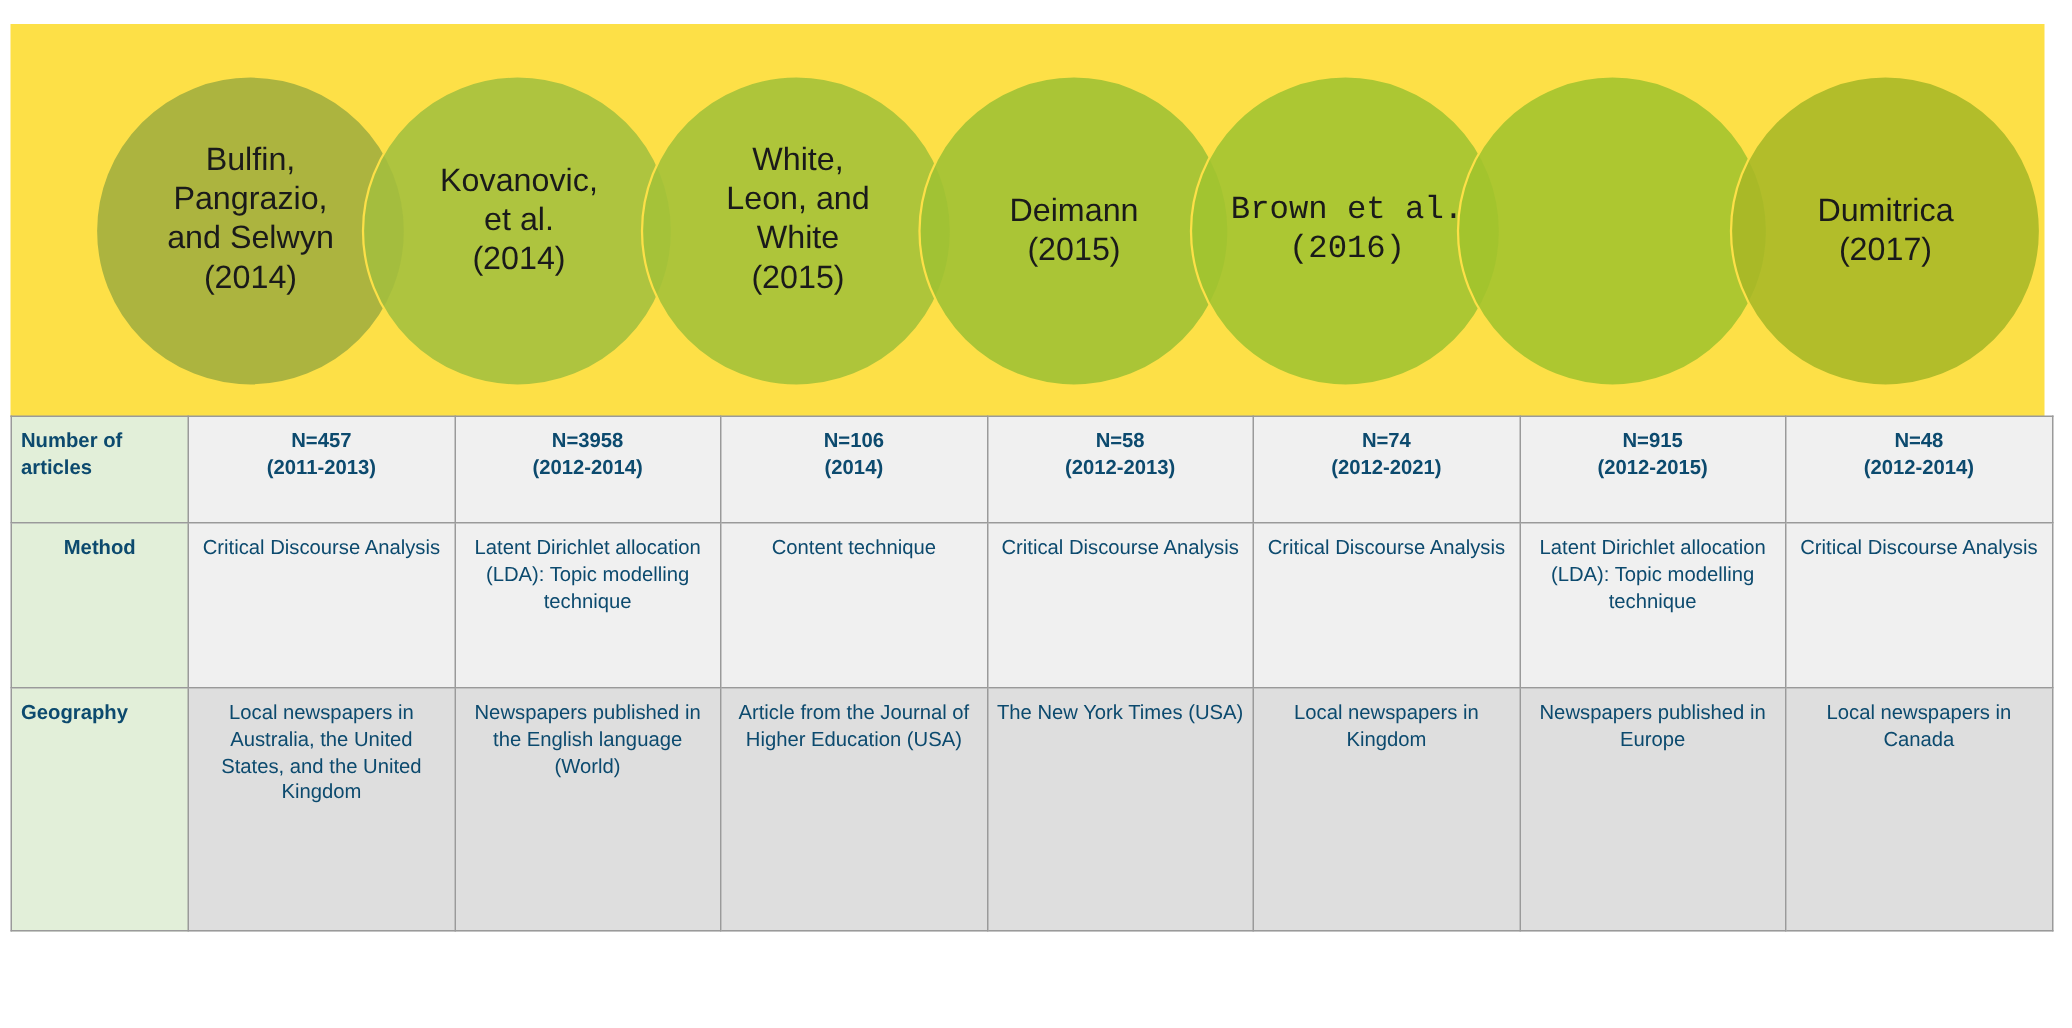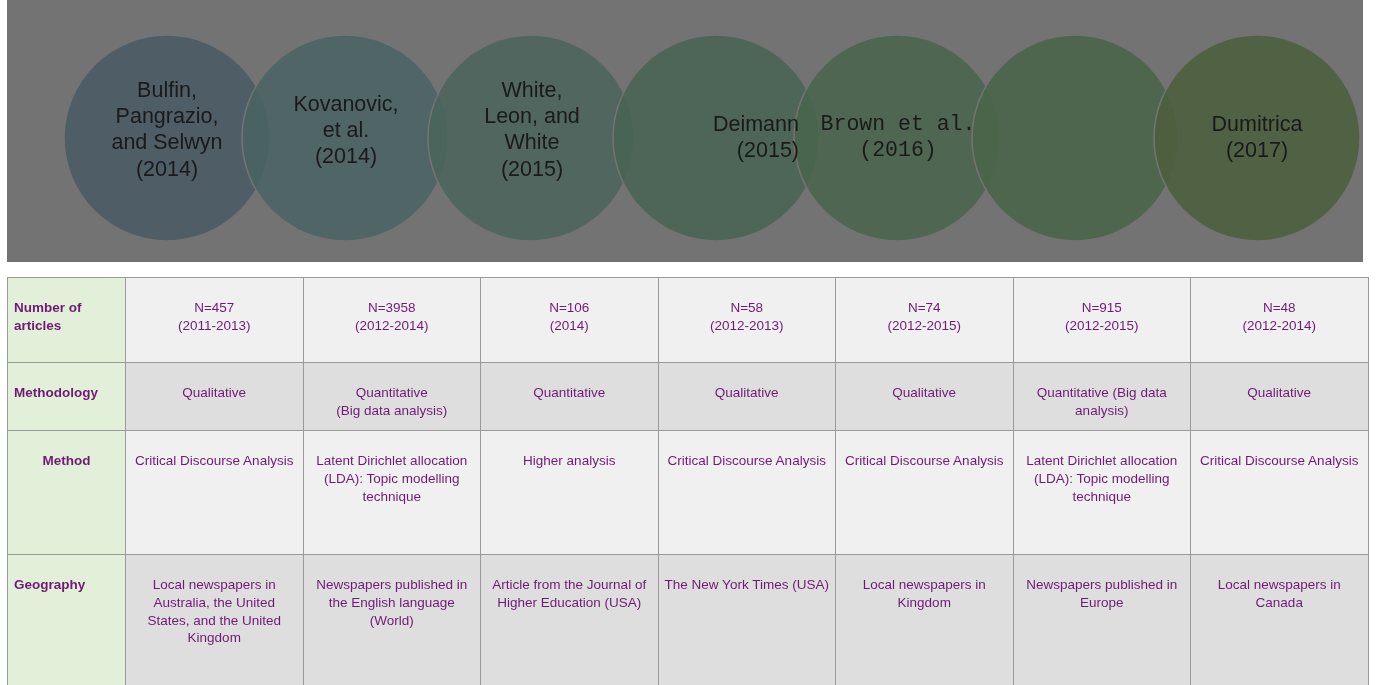--- a/index.html
+++ b/index.html
@@ -15,24 +15,24 @@
     width: 1381px;
     height: 685px;
     overflow: hidden;
     background: #ffffff;
   }
 
   
   #venn-band {
     position: absolute;
     left: 7px;
-    top: 0;
+    top: 16px;
     width: 1356px;
     height: 262px;
-    background: #737373;
+    background: #fde047;
   }
   .venn-svg {
     position: absolute;
     left: 0;
     top: 0;
     width: 1356px;
     height: 262px;
   }
   .circle-label {
     position: absolute;
@@ -50,40 +50,40 @@
     position: absolute;
     left: 7px;
     top: 277px;
     width: 1361px;
     border-collapse: collapse;
     table-layout: fixed;
   }
   #compare-table td {
     border: 1px solid #9a9a9a;
     vertical-align: top;
-    padding: 21px 6px 6px 6px;
+    padding: 7px 6px 6px 6px;
     font-size: 13.5px;
     line-height: 1.32;
-    color: #701a75;
+    color: #0c4a6e;
     font-family: "Liberation Sans", sans-serif;
   }
   td.rowhead {
     background: #e2efd9;
     font-weight: bold;
     text-align: left;
     padding-left: 9px;
     font-size: 13.8px;
   }
   td.cell {
     text-align: center;
   }
   tr.band-light td.cell { background: #f0f0f0; }
   tr.band-dark  td.cell { background: #dedede; }
 
-  tr.r-count td.cell { font-weight: normal; font-size: 13.8px; }
+  tr.r-count td.cell { font-weight: bold; font-size: 13.8px; }
 
   tr.r-count   td { height: 57px; }
   tr.r-method  td { height: 40px; }
   tr.r-meth2   td { height: 96px; text-align: center; }
   tr.r-geo     td { height: 148px; }
 
   
   col.c-head { width: 118px; }
   col.c-data { width: 177.5px; }
 </style>
@@ -109,21 +109,21 @@
 Pangrazio,
 and Selwyn
 (2014)</div>
     <div class="circle-label" style="left:258px; top:91px; width:162px;">Kovanovic,
 et al.
 (2014)</div>
     <div class="circle-label" style="left:442px; top:77px; width:166px;">White,
 Leon, and
 White
 (2015)</div>
-    <div class="circle-label" style="left:626px; top:111px; width:166px;text-align:right;">Deimann
+    <div class="circle-label" style="left:626px; top:111px; width:166px;">Deimann
 (2015)</div>
     <div class="circle-label" style="left:805px; top:111px; width:172px;font-family:Liberation Mono, monospace;">Brown et al.
 (2016)</div>
     <div class="circle-label" style="left:1167px; top:111px; width:166px;">Dumitrica
 (2017)</div>
   </div>
 
   <table id="compare-table">
     <colgroup>
       <col class="c-head">
@@ -140,44 +140,33 @@
         <td class="rowhead">Number of articles</td>
         <td class="cell" style="white-space:pre-line;">N=457
 (2011-2013)</td>
         <td class="cell" style="white-space:pre-line;">N=3958
 (2012-2014)</td>
         <td class="cell" style="white-space:pre-line;">N=106
 (2014)</td>
         <td class="cell" style="white-space:pre-line;">N=58
 (2012-2013)</td>
         <td class="cell" style="white-space:pre-line;">N=74
-(2012-2015)</td>
+(2012-2021)</td>
         <td class="cell" style="white-space:pre-line;">N=915
 (2012-2015)</td>
         <td class="cell" style="white-space:pre-line;">N=48
 (2012-2014)</td>
       </tr>
 
-      <tr class="band-dark r-method">
-        <td class="rowhead">Methodology</td>
-        <td class="cell" style="white-space:pre-line;">Qualitative</td>
-        <td class="cell" style="white-space:pre-line;">Quantitative
-(Big data analysis)</td>
-        <td class="cell" style="white-space:pre-line;">Quantitative</td>
-        <td class="cell" style="white-space:pre-line;">Qualitative</td>
-        <td class="cell" style="white-space:pre-line;">Qualitative</td>
-        <td class="cell" style="white-space:pre-line;">Quantitative (Big data analysis)</td>
-        <td class="cell" style="white-space:pre-line;">Qualitative</td>
-      </tr>
 
       <tr class="band-light r-meth2">
         <td class="rowhead">Method</td>
         <td class="cell">Critical Discourse Analysis</td>
         <td class="cell">Latent Dirichlet allocation (LDA): Topic modelling technique</td>
-        <td class="cell">Higher analysis</td>
+        <td class="cell">Content technique</td>
         <td class="cell">Critical Discourse Analysis</td>
         <td class="cell">Critical Discourse Analysis</td>
         <td class="cell">Latent Dirichlet allocation (LDA): Topic modelling technique</td>
         <td class="cell">Critical Discourse Analysis</td>
       </tr>
 
       <tr class="band-dark r-geo">
         <td class="rowhead">Geography</td>
         <td class="cell">Local newspapers in Australia, the United States, and the United Kingdom</td>
         <td class="cell">Newspapers published in the English language (World)</td>

